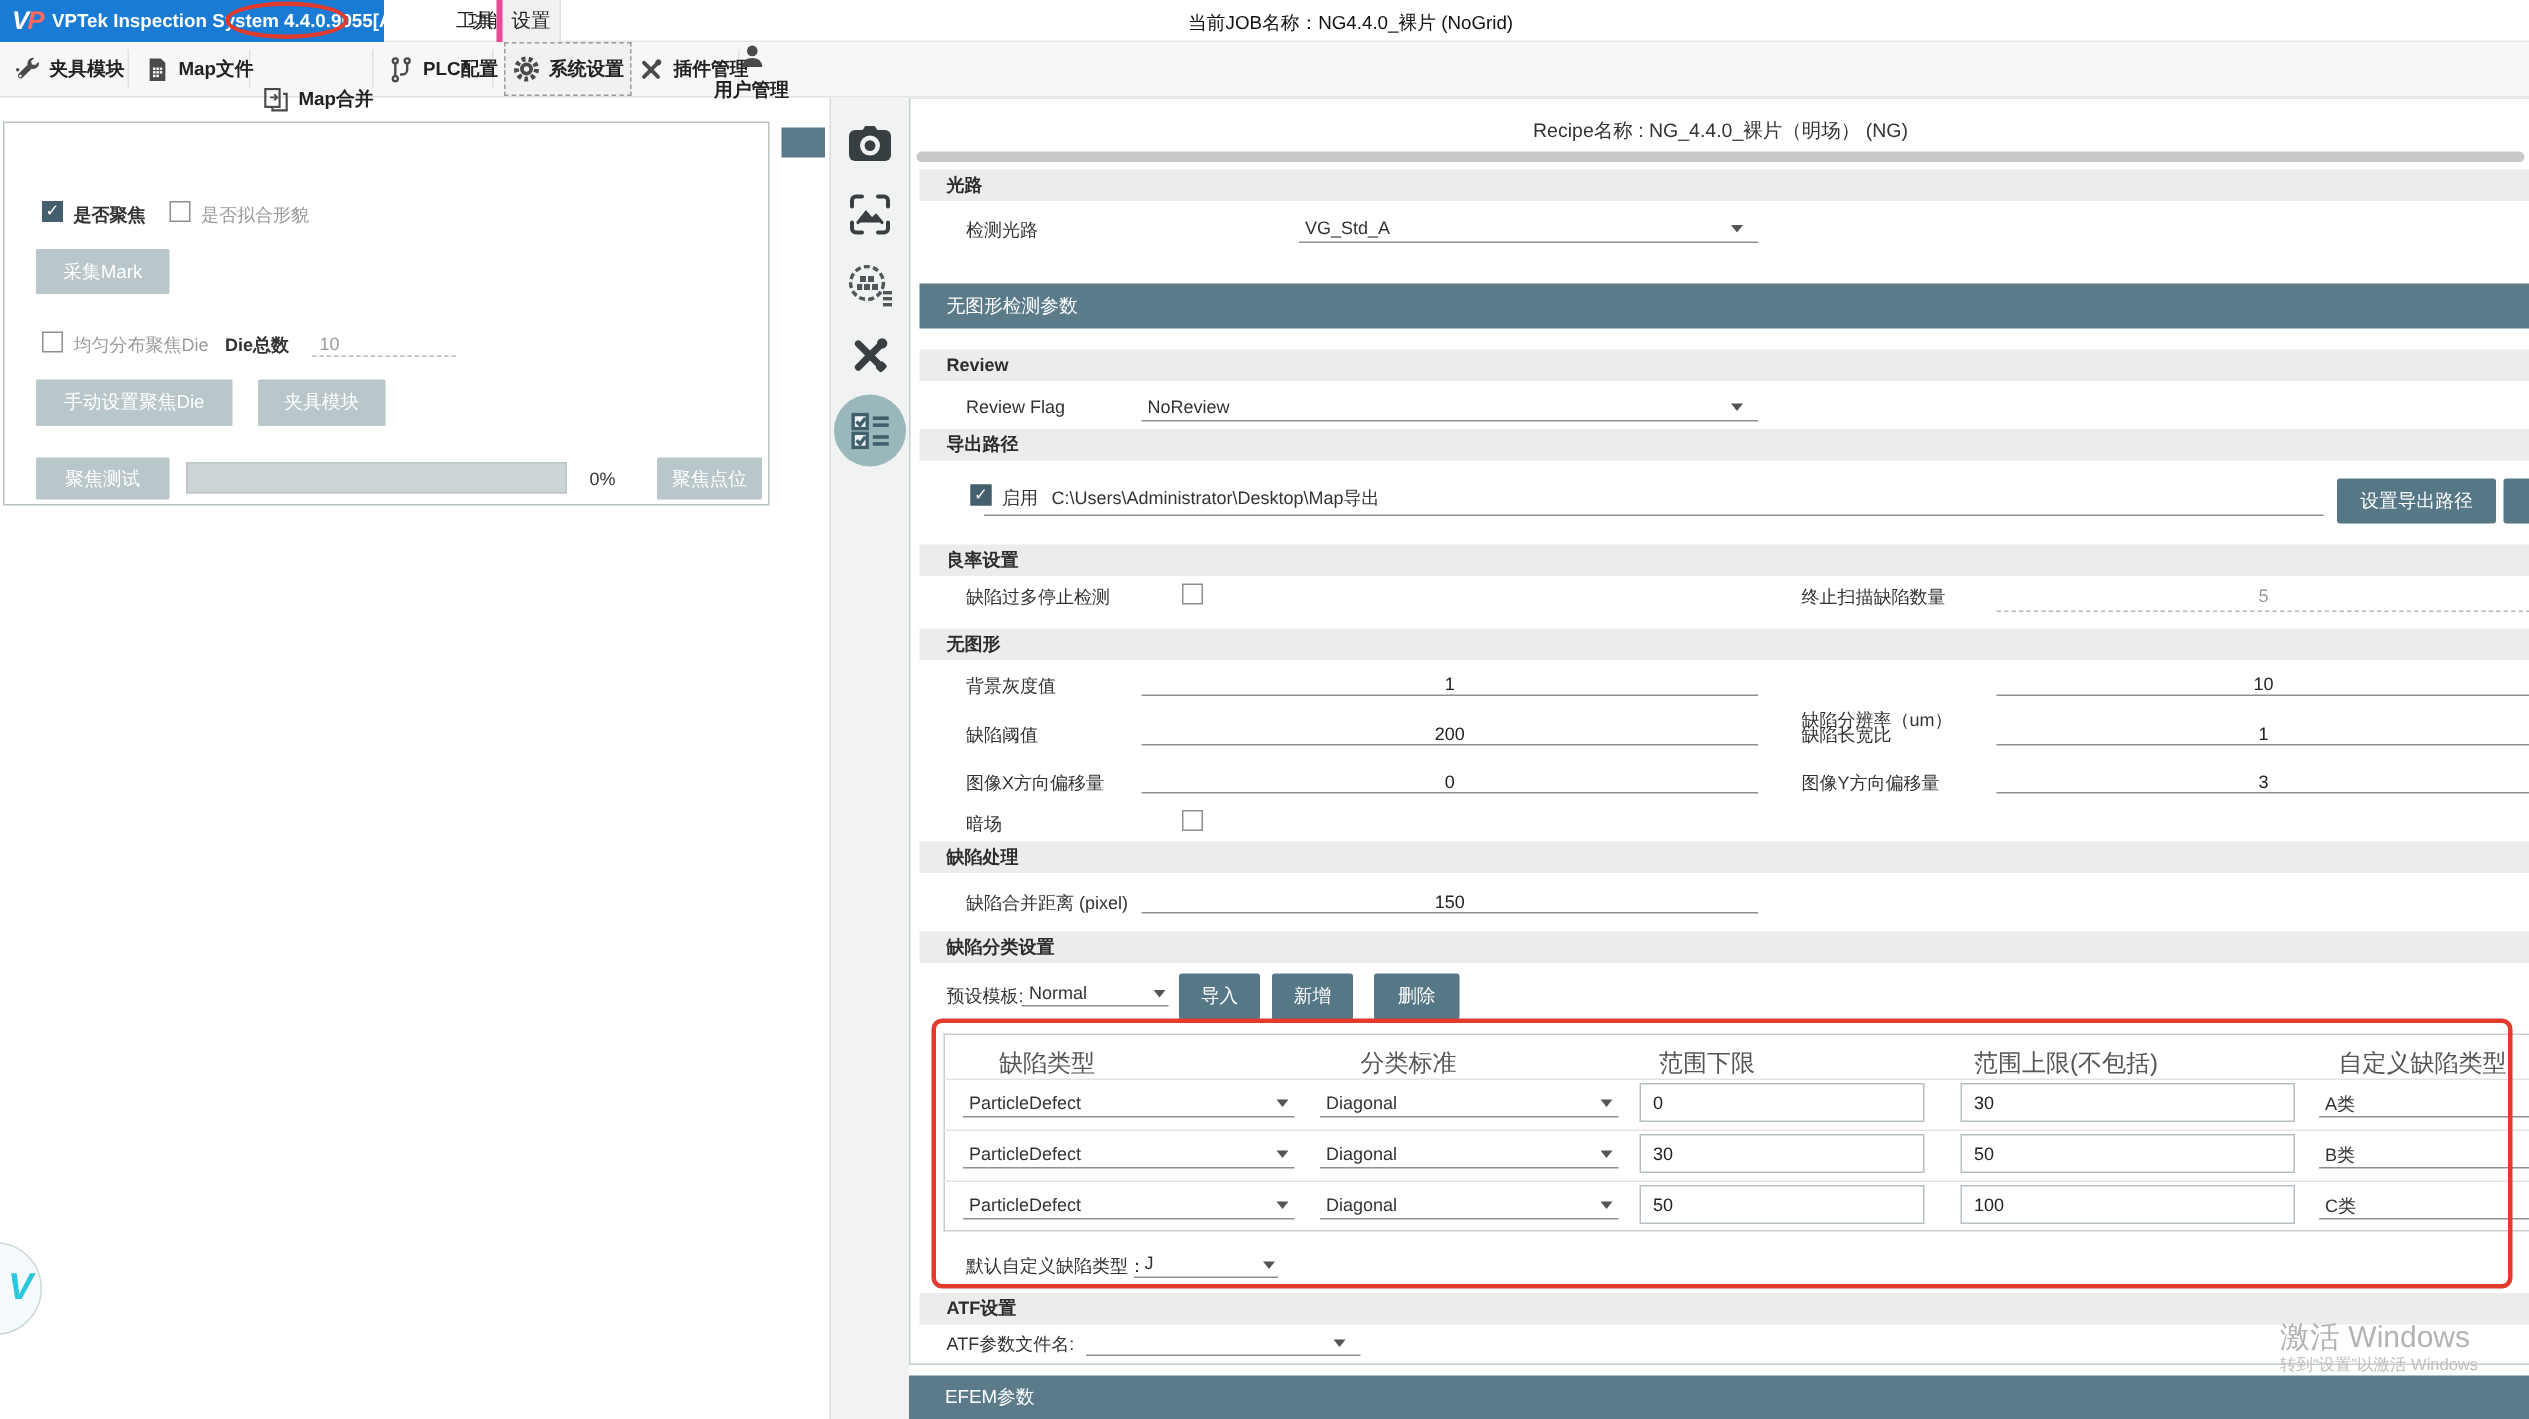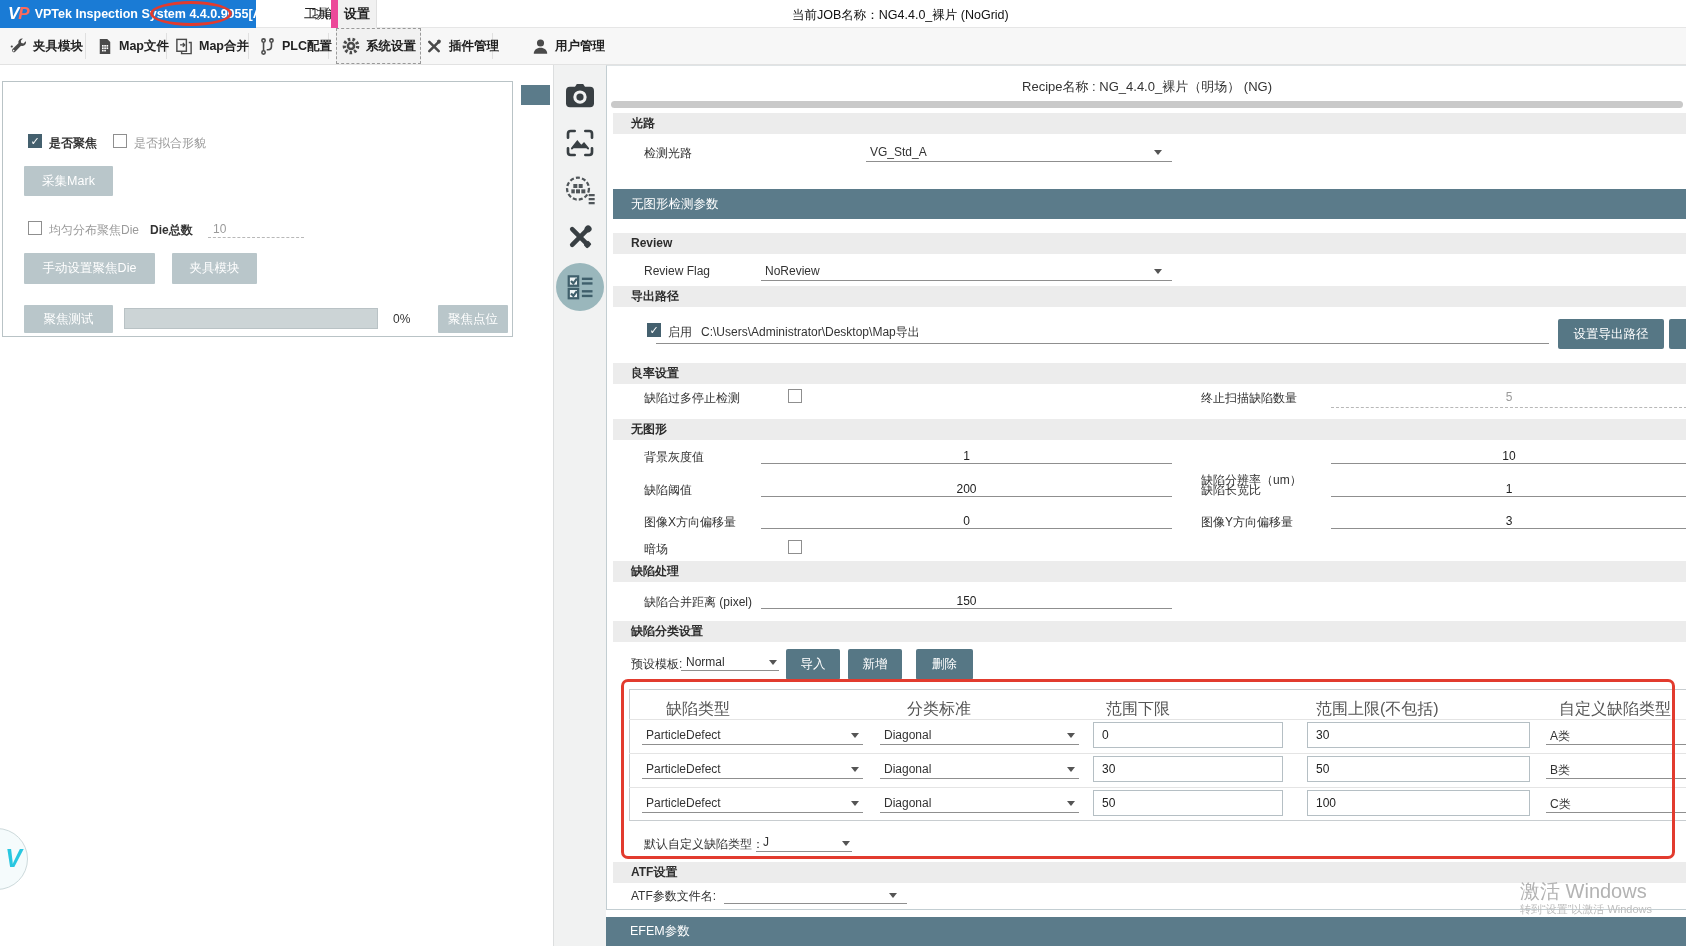--- a/index.html
+++ b/index.html
@@ -10,21 +10,21 @@
     font-size:12px; color:#333;
   }
   .abs { position:absolute; }
   
   .titlebar { position:absolute; left:0; top:0; width:1686px; height:28px; background:#ffffff; border-bottom:1px solid #e6e6e6; }
   .title-blue { position:absolute; left:0; top:0; width:256px; height:28px; background:#1a7bd5; color:#fff; display:flex; align-items:center; }
   .vp-logo { font-style:italic; font-weight:bold; font-size:17px; letter-spacing:-1px; margin:0 6px 0 8px; }
   .vp-logo .v { color:#ffffff; } .vp-logo .p { color:#ff6a5a; }
   .app-title { font-size:12.5px; font-weight:600; white-space:nowrap; }
   .menu-item { position:absolute; top:0; height:28px; line-height:28px; font-size:13px; color:#222; padding:0 6px; }
-  .menu-item.active { background:#f1f1f1; border-left:7px solid #ec4899; border-right:1px solid #e0e0e0;font-weight:bold; }
+  .menu-item.active { background:#f1f1f1; border-left:4px solid #ec4899; border-right:1px solid #e0e0e0; }
   .job-label { position:absolute; left:792px; top:7px; font-size:12.5px; color:#111; }
   .annot-ellipse { position:absolute; left:150px; top:1px; width:82px; height:25px; border:3px solid #e23b2e; border-radius:50%; pointer-events:none; }
   
   .toolbar { position:absolute; left:0; top:28px; width:1686px; height:37px; background:#f7f7f7; border-bottom:1px solid #e2e2e2; }
   .tb-item { position:absolute; top:0; height:36px; display:flex; align-items:center; gap:5px; font-size:12.5px; font-weight:600; color:#222; padding:0 4px; }
   .tb-item.selected { border:1px dashed #9a9a9a; background:#f1f1f1; }
   .tb-sep { position:absolute; top:5px; width:1px; height:26px; background:#e0e0e0; }
   
   .focus-panel { position:absolute; left:2px; top:81px; width:511px; height:256px; background:#ffffff; border:1px solid #b9c3c6; }
   .fp-header { position:absolute; left:0; top:0; width:100%; height:22px; background:#5b7b8a; color:#fff; font-size:12px; line-height:22px; padding-left:8px; }
@@ -106,21 +106,21 @@
               <rect x="8" y="13.2" width="2.2" height="2.2"></rect>
               <rect x="11" y="13.2" width="2.2" height="2.2"></rect>
               <rect x="14" y="13.2" width="2.2" height="2.2"></rect>
               <rect x="8" y="16.4" width="2.2" height="2.2"></rect>
               <rect x="11" y="16.4" width="2.2" height="2.2"></rect>
             </g>
           </svg>
         </span>
       <span>Map文件</span>
     </div>
-    <div class="tb-item" style="left:170px;">
+    <div class="tb-item" style="left:170px;margin-top:20px;">
       <span>
           <svg width="20" height="19" viewBox="0 0 24 24" fill="none" stroke="#4a4a4a" stroke-width="1.8">
             <rect x="3" y="3" width="12" height="15"></rect>
             <path d="M18 7h3v14H9v-3"></path>
             <path d="M7 10h6m-2.5-2.5L13 10l-2.5 2.5" stroke-width="1.6"></path>
           </svg>
         </span>
       <span>Map合并</span>
     </div>
     <div class="tb-item" style="left:254px;justify-content:space-between;">
@@ -151,21 +151,21 @@
               <rect x="10.4" y="2" width="3.2" height="20" rx="1.6"></rect>
               <circle cx="12" cy="3.2" r="2.4"></circle>
             </g>
             <g transform="rotate(-45 12 12)">
               <rect x="10.4" y="2" width="3.2" height="20" rx="1.6"></rect>
             </g>
           </svg>
         </span>
       <span>插件管理</span>
     </div>
-    <div class="tb-item" style="left:527px;">
+    <div class="tb-item" style="left:472px;flex-direction:column;">
       <span>
           <svg width="19" height="19" viewBox="0 0 24 24" fill="#4a4a4a">
             <circle cx="12" cy="7.5" r="4.5"></circle>
             <path d="M3.5 21c0-4.7 3.8-7.5 8.5-7.5s8.5 2.8 8.5 7.5z"></path>
           </svg>
         </span>
       <span>用户管理</span>
     </div>
   </div>
 

